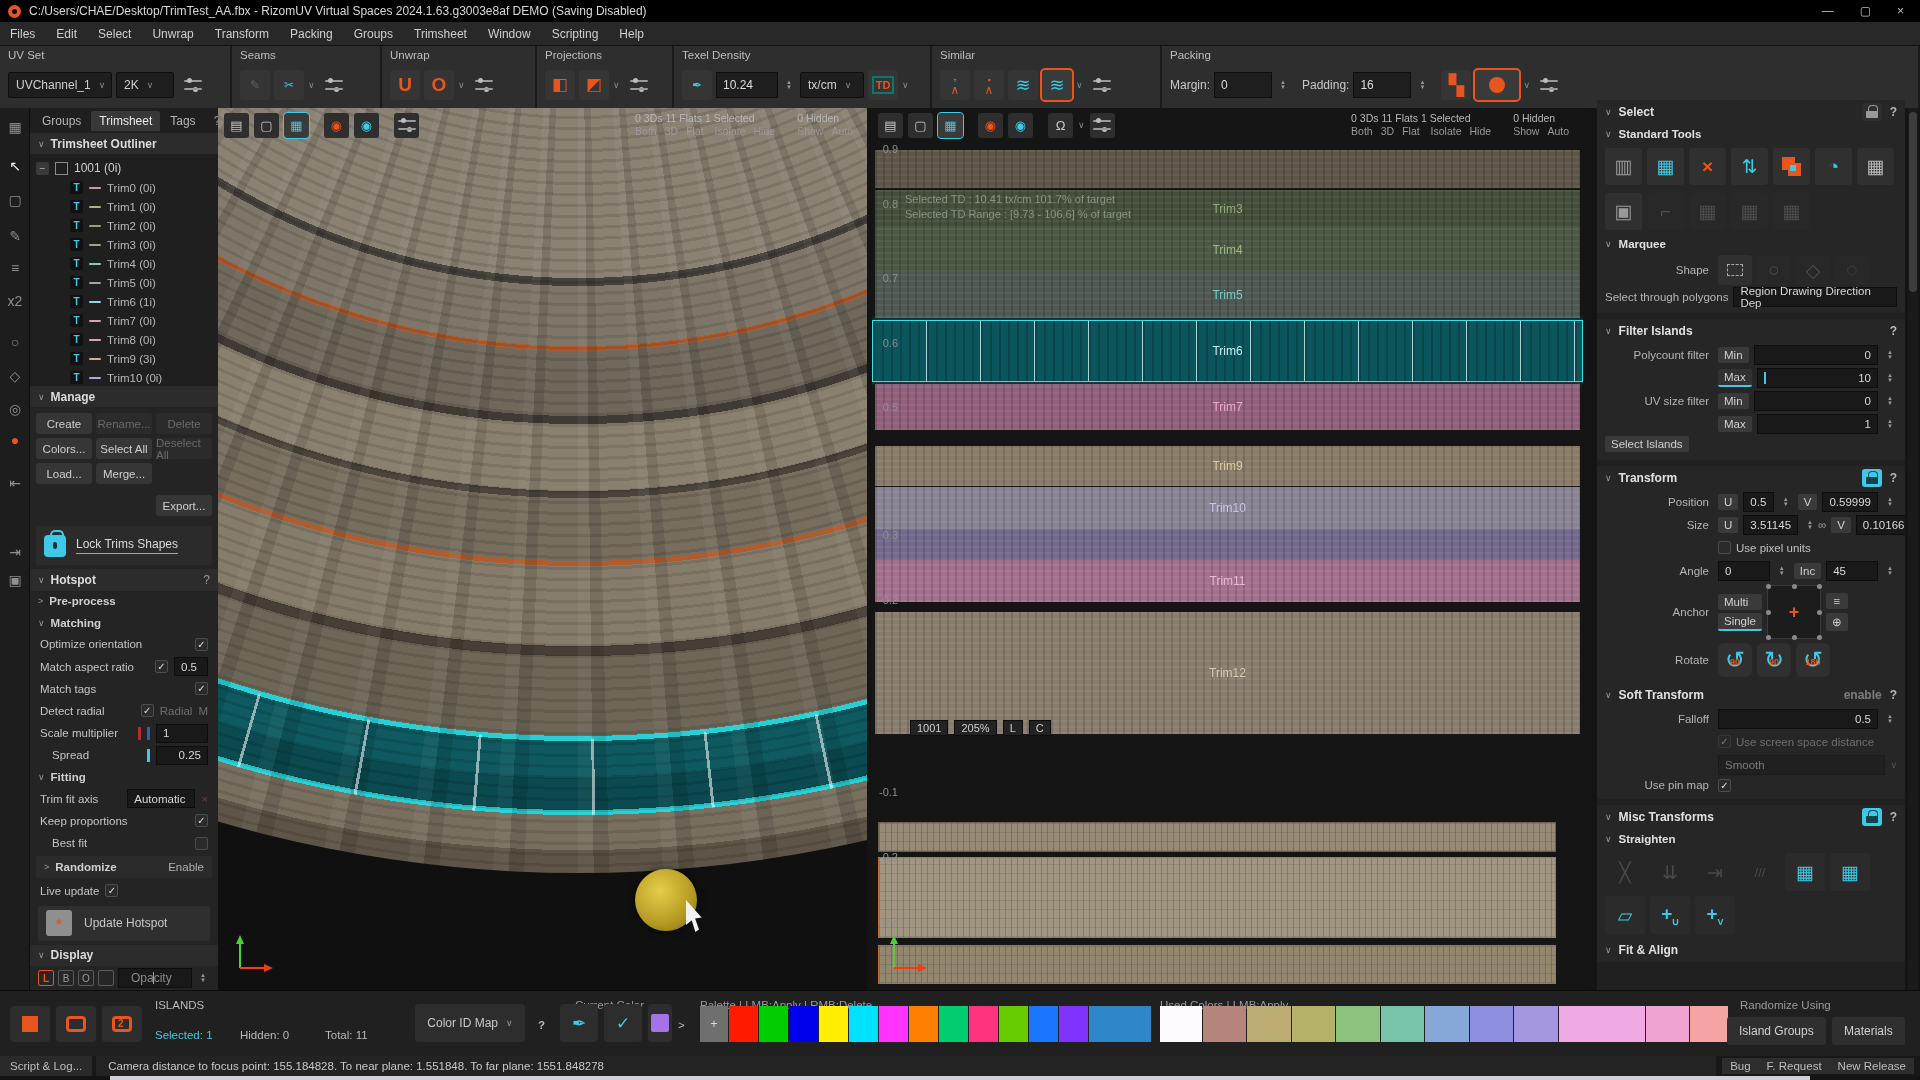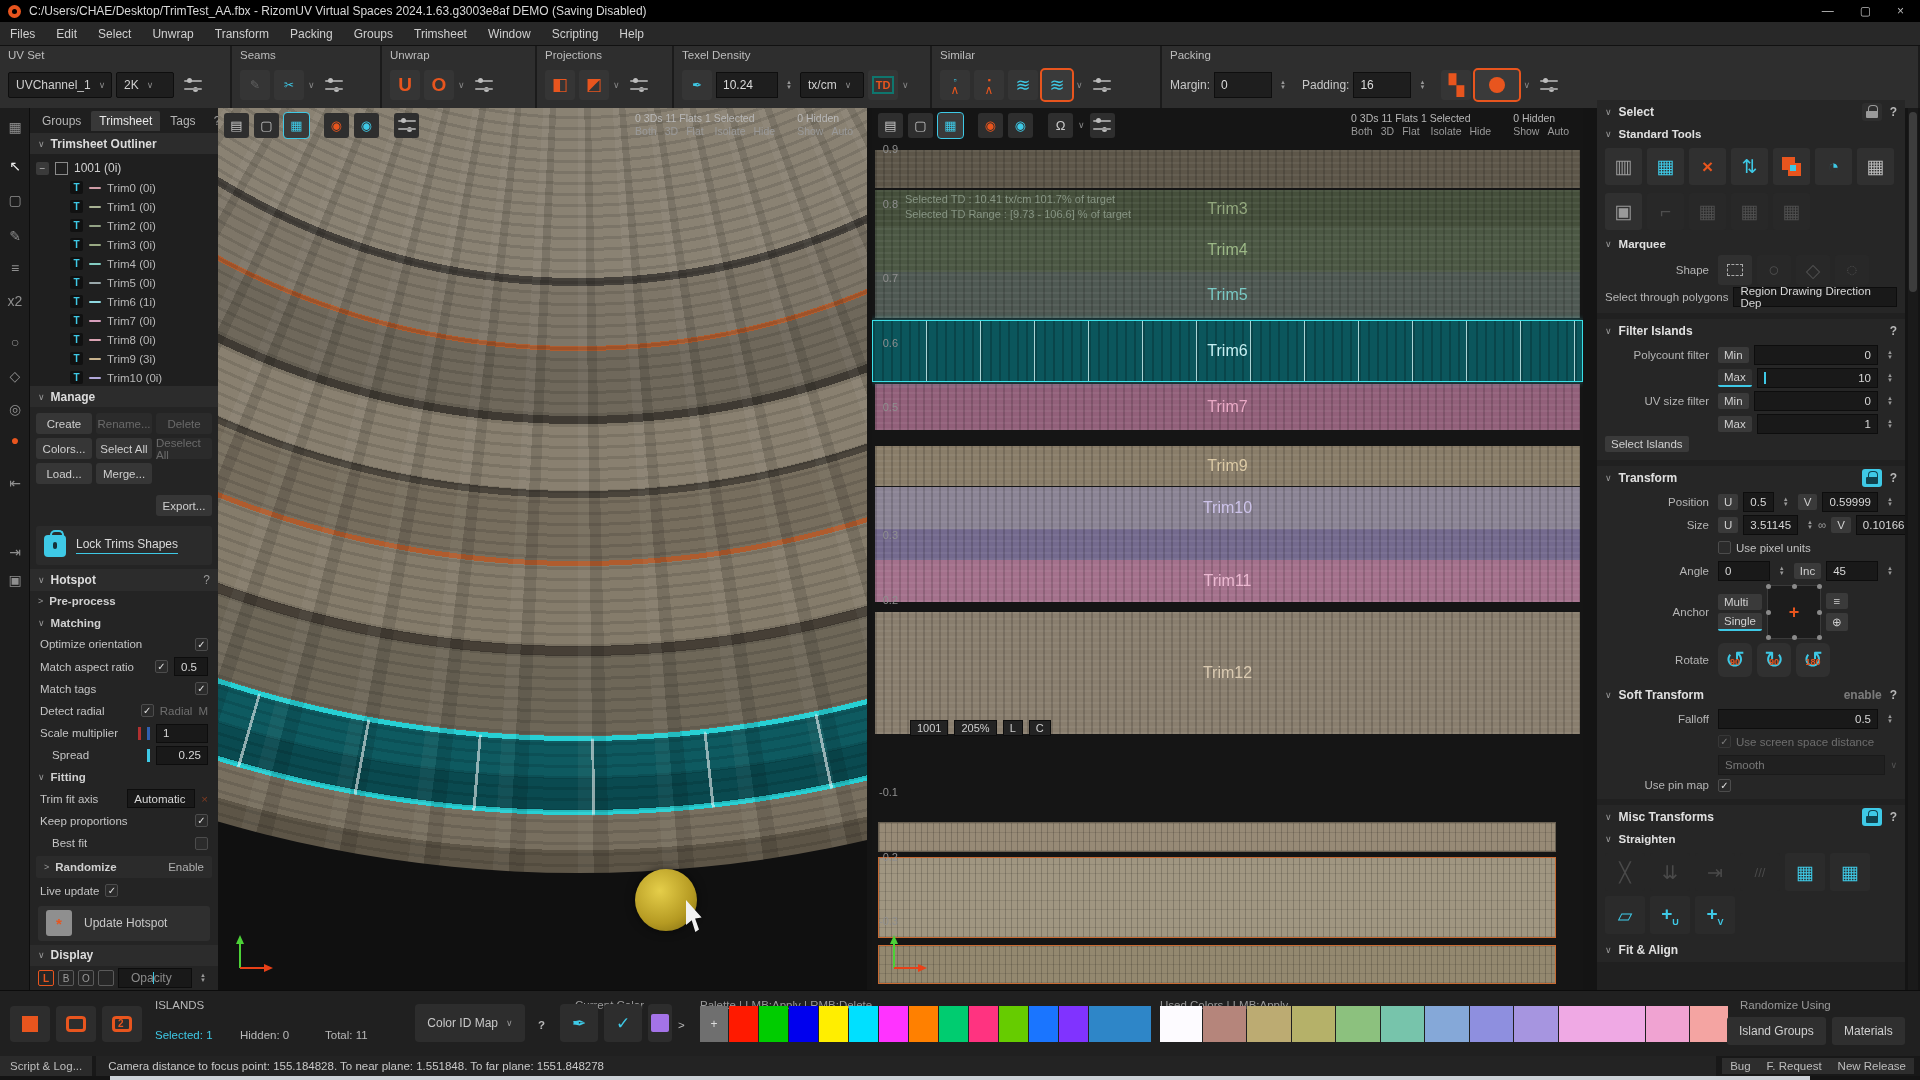--- a/index.html
+++ b/index.html
@@ -111,21 +111,21 @@
   .cursor { position:absolute; left:468px; top:792px; width:26px; height:32px; background:#f2f2f2; z-index:21;
     clip-path:polygon(0% 0%, 0% 78%, 22% 63%, 36% 100%, 50% 92%, 35% 58%, 60% 55%);
     filter:drop-shadow(1px 1px 1px #000); }
   .gizmo { position:absolute; left:14px; bottom:14px; z-index:25; }
 
   .rlabel { position:absolute; left:2px; width:24px; text-align:right; font-size:11px; color:#8f8f8f; z-index:12; }
   .strip { position:absolute; left:3px; width:705px; z-index:5; }
   .tex::after { content:""; position:absolute; inset:0;
     background:repeating-linear-gradient(90deg, rgba(0,0,0,.14) 0 2px, transparent 2px 8px),
                repeating-linear-gradient(0deg, rgba(255,255,255,.05) 0 2px, transparent 2px 6px); }
-  .slabel { position:absolute; left:0; right:0; top:50%; transform:translateY(-50%); text-align:center; font-size:16px; z-index:6; }
+  .slabel { position:absolute; left:0; right:0; top:50%; transform:translateY(-50%); text-align:center; font-size:12px; z-index:6; }
   .trim6 { position:absolute; left:0; width:711px; top:212px; height:62px; z-index:8;
     background:#0b565c; border:1px solid #39e0e8; box-shadow:0 0 6px rgba(57,224,232,.45); }
   .trim6 .cells { position:absolute; inset:0;
     background:repeating-linear-gradient(90deg, transparent 0 53px, rgba(225,255,255,.75) 53px 54px),
                repeating-linear-gradient(90deg, rgba(0,0,0,.2) 0 2px, transparent 2px 9px); }
   .trim6 .slabel { color:#c6eff2; }
   .tile { position:absolute; left:6px; width:678px; border:1px solid transparent; z-index:5; }
   .tile::after { content:""; position:absolute; inset:0;
     background:repeating-linear-gradient(90deg, rgba(0,0,0,.18) 0 1px, transparent 1px 6px),
                repeating-linear-gradient(0deg, rgba(0,0,0,.10) 0 1px, transparent 1px 9px); }

